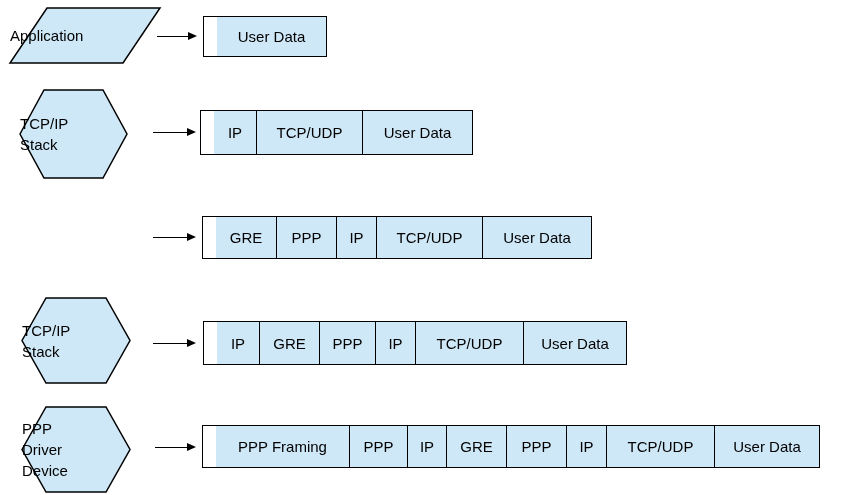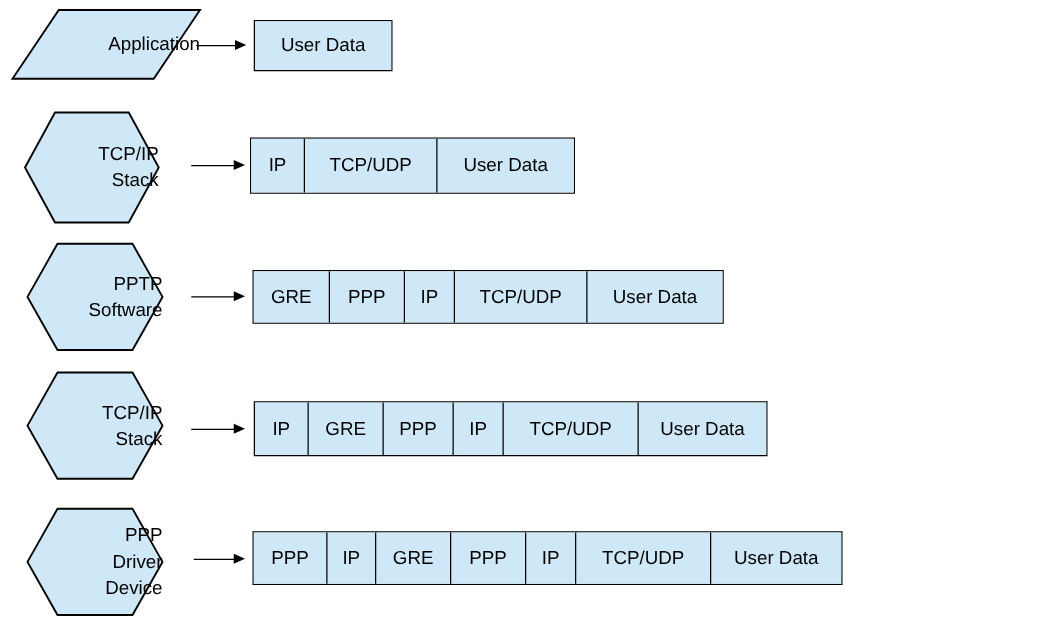--- a/index.html
+++ b/index.html
@@ -13,38 +13,38 @@
     width: 844px;
     height: 495px;
     background: #ffffff;
     overflow: hidden;
   }
   .row-group { position: absolute; left: 0; top: 0; width: 100%; height: 100%; pointer-events: none; }
   .shape { position: absolute; }
   .shape svg { position: absolute; left: 0; top: 0; overflow: visible; }
   .shape-label {
     position: absolute; left: 0; top: 0; right: 0; bottom: 0;
-    display: flex; flex-direction: column; align-items: flex-end; justify-content: center;
+    display: flex; flex-direction: column; align-items: flex-start; justify-content: center;
     font-size: 15px; line-height: 21px; color: #000; text-align: center;
   }
   .arrow { position: absolute; }
   .arrow .line {
     position: absolute; left: 0; top: 50%; margin-top: -0.5px;
     height: 1px; background: #000; right: 7px;
   }
   .arrow .head {
     position: absolute; right: 0; top: 50%; margin-top: -4.5px;
     width: 0; height: 0;
     border-left: 9px solid #000;
     border-top: 4.5px solid transparent;
     border-bottom: 4.5px solid transparent;
   }
   .packet {
     position: absolute; display: flex;
-    border: 1.5px solid #000; box-sizing: border-box;
+    border: 1.5px solid #000; box-sizing: border-box; padding-left: 13px;
   }
   .seg {
     display: flex; align-items: center; justify-content: center;
     box-sizing: border-box;
     border-left: 1.3px solid #000;
     font-size: 15px; color: #000; white-space: nowrap;
   }
   .seg:first-child { border-left: none; }
 </style>
 </head>
@@ -90,29 +90,20 @@
         </div>
         <div class="seg" style="width: 106px; background: rgb(207, 232, 247);">
           <span>TCP/UDP</span>
         </div>
         <div class="seg" style="width: 110px; background: rgb(207, 232, 247);">
           <span>User Data</span>
         </div>
       </div>
     </div>
     <div class="row-group">
-      <div class="shape" style="left: 22px; top: 195px; width: 108px; height: 85px;">
-        <svg width="108" height="85">
-          <polygon points="0,42.5 24,0 84,0 108,42.5 84,85 24,85" fill="#cfe8f7" stroke="#000000" stroke-width="1.5" stroke-linejoin="miter"></polygon>
-        </svg>
-        <div class="shape-label">
-          <span>PPTP</span>
-          <span>Software</span>
-        </div>
-      </div>
       <div class="arrow" style="left: 153px; top: 232px; width: 43px; height: 10px;">
         <div class="line"></div>
         <div class="head"></div>
       </div>
       <div class="packet" style="left: 202px; top: 216px; height: 43px;">
         <div class="seg" style="width: 60px; background: rgb(207, 232, 247);">
           <span>GRE</span>
         </div>
         <div class="seg" style="width: 60px; background: rgb(207, 232, 247);">
           <span>PPP</span>
@@ -172,20 +163,23 @@
           <span>PPP</span>
           <span>Driver</span>
           <span>Device</span>
         </div>
       </div>
       <div class="arrow" style="left: 155px; top: 442px; width: 41px; height: 10px;">
         <div class="line"></div>
         <div class="head"></div>
       </div>
       <div class="packet" style="left: 202px; top: 425px; height: 43px;">
+        <div class="seg" style="width: 133px; background: rgb(207, 232, 247);">
+          <span>PPP Framing</span>
+        </div>
         <div class="seg" style="width: 58px; background: rgb(207, 232, 247);">
           <span>PPP</span>
         </div>
         <div class="seg" style="width: 39px; background: rgb(207, 232, 247);">
           <span>IP</span>
         </div>
         <div class="seg" style="width: 60px; background: rgb(207, 232, 247);">
           <span>GRE</span>
         </div>
         <div class="seg" style="width: 60px; background: rgb(207, 232, 247);">

